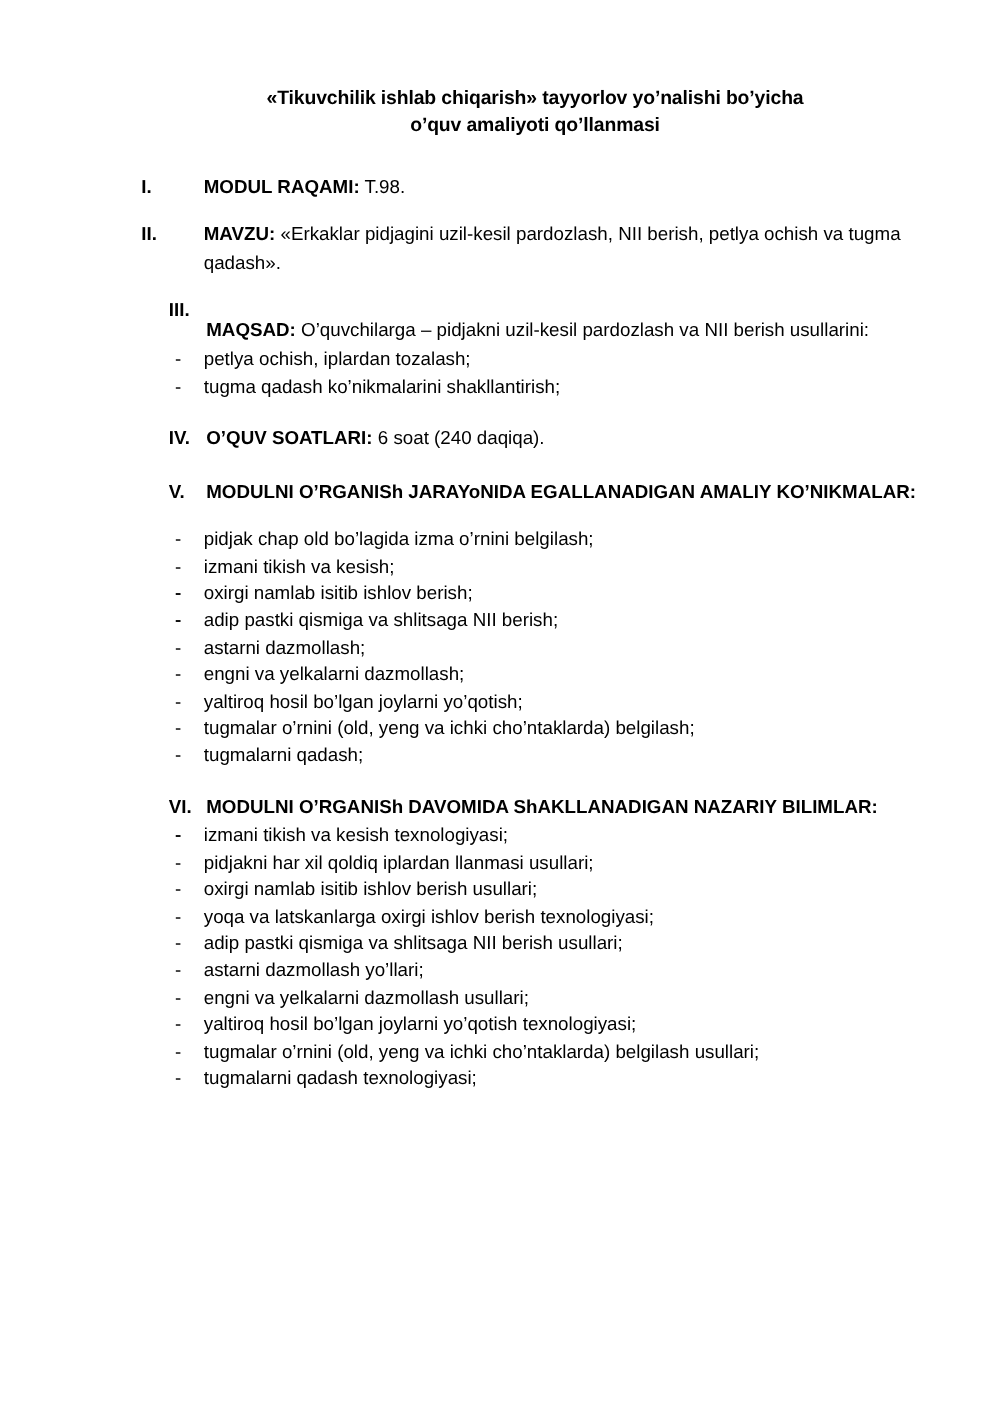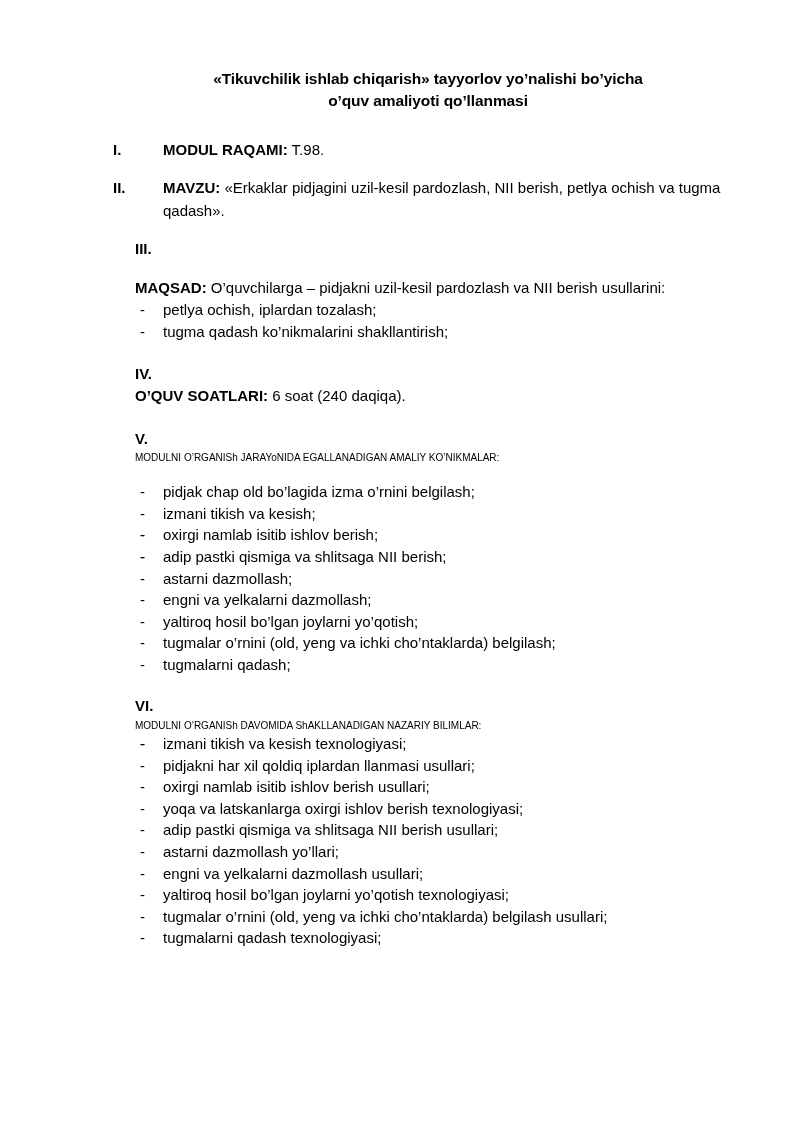--- a/index.html
+++ b/index.html
@@ -52,29 +52,29 @@
   }
   .sec .body {
     flex: 1 1 auto;
   }
   .sec .lbl { font-weight: bold; }
 
   
   .sec-wide .num { width: 50px; }
 
   
-  .sec-tight { padding-left: 22px; flex-direction: column; }
+  .sec-tight { padding-left: 22px; }
   .sec-tight .num { min-width: 30px; }
 
   .just { text-align: justify; text-justify: inter-word; }
   .just-hang { padding-left: 55px; }
 
   .bold-head {
-    font-weight: normal;
-    font-size: 10px;
+    font-weight: bold;
+    font-size: 15px;
     line-height: 1.50;
   }
 
   
   ul.dash {
     list-style: none;
     margin: 0;
     padding: 0;
   }
   ul.dash > li {

